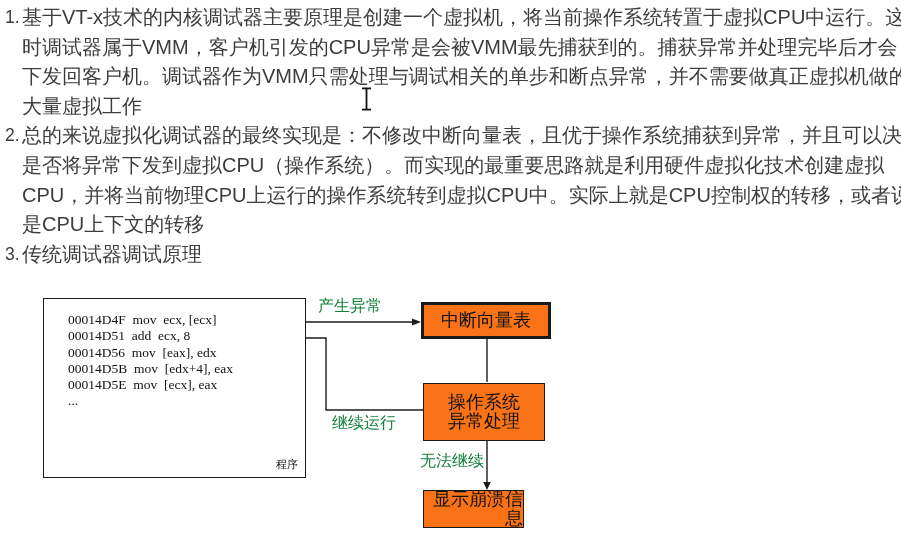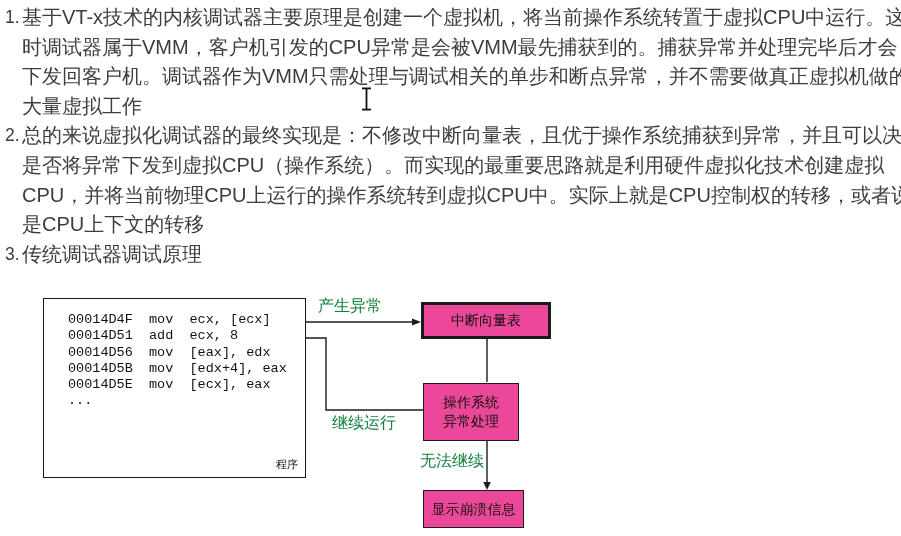--- a/index.html
+++ b/index.html
@@ -27,35 +27,35 @@
   .ln{white-space:nowrap;}
   
   .diagram-label{
     position:absolute;
     font-family:"Liberation Serif","DejaVu Serif",serif;
     font-size:16px;line-height:17px;color:#15803d;white-space:nowrap;
   }
   .node{
     position:absolute;
     box-sizing:border-box;
-    background:#ec4899;
+    background:#f97316;
     border:1.5px solid #1a1a1a;
     display:flex;flex-direction:column;align-items:center;justify-content:center;
     font-family:"Liberation Serif","DejaVu Serif",serif;
-    font-size:14px;line-height:19px;color:#111111;
-    text-align:left;
+    font-size:18px;line-height:19px;color:#111111;
+    text-align:right;
   }
   .node.thick{border-width:3px;}
   .code-box{
     position:absolute;left:43px;top:298px;width:263px;height:180px;
     box-sizing:border-box;border:1.5px solid #1a1a1a;background:#ffffff;
   }
   .code-lines{
     position:absolute;left:24px;top:13px;
-    font-family:Liberation Mono, monospace;
+    font-family:Liberation Serif, serif;
     font-size:13.5px;line-height:16.3px;color:#111111;
   }
   .code-lines div{white-space:pre;}
   .program-label{
     position:absolute;right:7px;bottom:5px;
     font-family:"Liberation Serif","DejaVu Serif",serif;
     font-size:11px;color:#111111;
   }
   .arrows{position:absolute;left:0;top:0;pointer-events:none;}
   .ibeam{position:absolute;left:360px;top:87px;}
@@ -131,21 +131,21 @@
         <div>00014D5E  mov  [ecx], eax</div>
         <div>...</div>
       </div>
       <div class="program-label">程序</div>
     </div>
 
     <div class="node thick" style="left:421px;top:302px;width:130px;height:37px;">
       <span>中断向量表</span>
     </div>
 
-    <div class="node" style="left:423px;top:383px;width:96px;height:58px;">
+    <div class="node" style="left:423px;top:383px;width:122px;height:58px;">
       <span>操作系统</span>
       <span>异常处理</span>
     </div>
 
     <div class="node" style="left:423px;top:490px;width:101px;height:38px;">
       <span>显示崩溃信息</span>
     </div>
 
     <div class="diagram-label" style="left:318px;top:297px;">产生异常</div>
     <div class="diagram-label" style="left:332px;top:414px;">继续运行</div>

